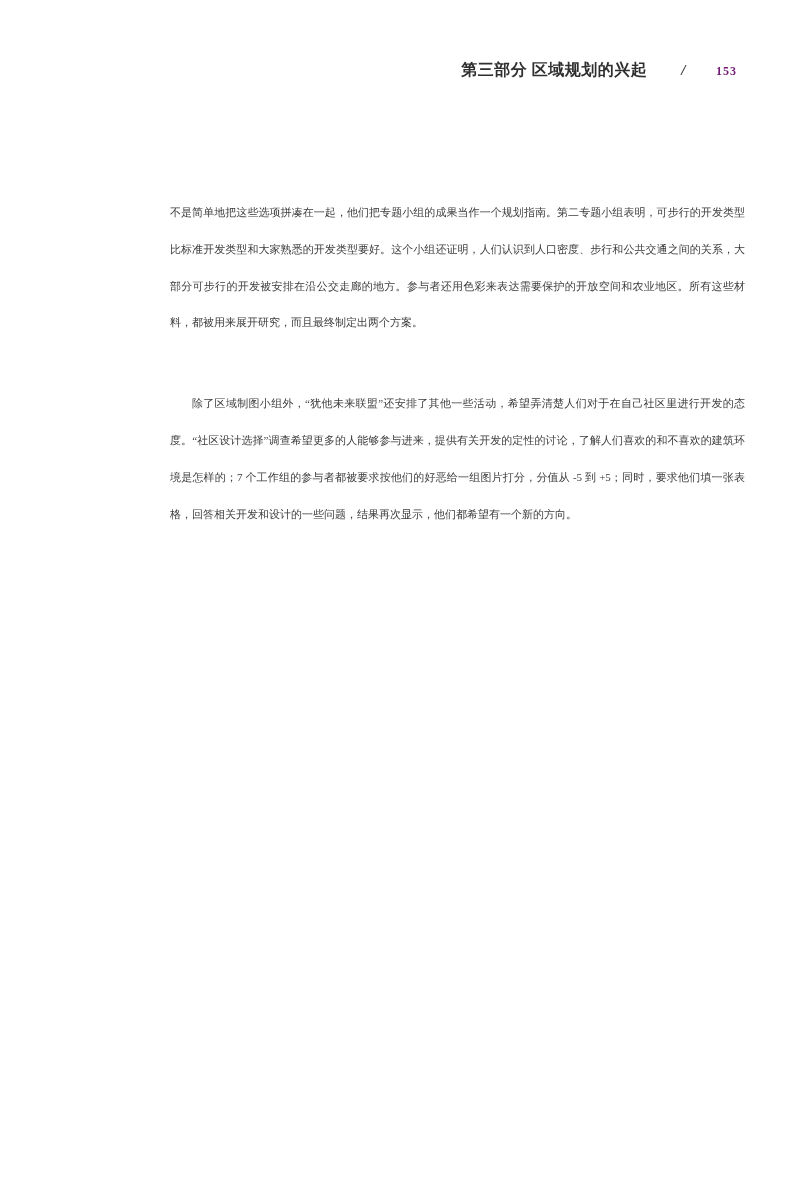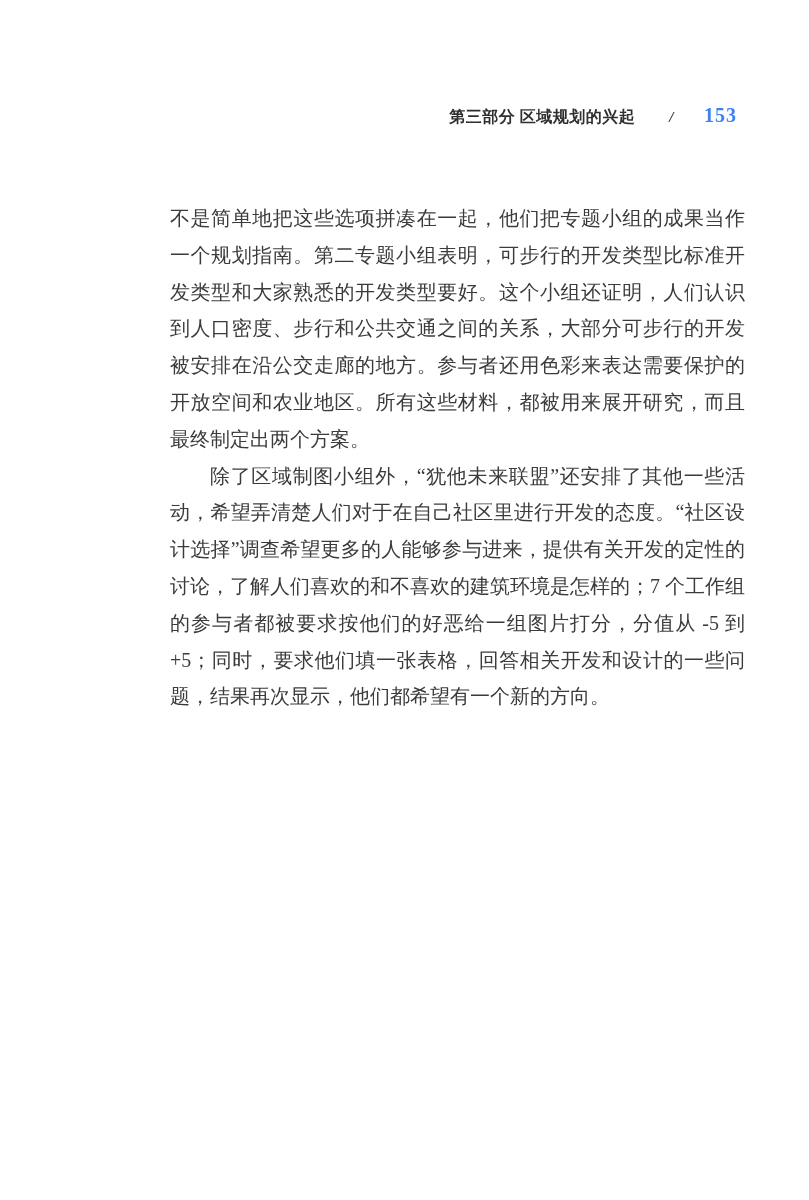--- a/index.html
+++ b/index.html
@@ -24,52 +24,52 @@
     position: absolute;
     top: 60px;
     right: 72px;
     display: flex;
     align-items: baseline;
     color: #2f2f2f;
     font-size: 16px;
     font-weight: bold;
     letter-spacing: 0.5px;
     white-space: nowrap;
-    margin-top: 44px;
   }
   .running-head .slash {
     margin: 0 30px 0 34px;
     font-style: italic;
     font-weight: bold;
     font-size: 15px;
     color: #2f2f2f;
   }
   .running-head .folio {
-    font-size: 20px;
+    font-size: 12px;
     font-weight: bold;
-    color: #3b82f6;
+    color: #701a75;
     letter-spacing: 1px;
   }
   
   .text-block {
     position: absolute;
     left: 170px;
-    top: 200px;
+    top: 194px;
     width: 575px;
     color: #3b3b3b;
-    font-size: 20px;
+    font-size: 11px;
     line-height: 36.8px;
     text-align: justify;
   }
   .text-block p {
     margin: 0;
     padding: 0;
   }
   .text-block p.indent {
     text-indent: 2em;
+    margin-top: 44px;
   }
 </style>
 </head>
 <body>
 
 <div class="page">
 
   <div class="running-head">
     <span class="section">第三部分 区域规划的兴起</span>
     <span class="slash">/</span>

